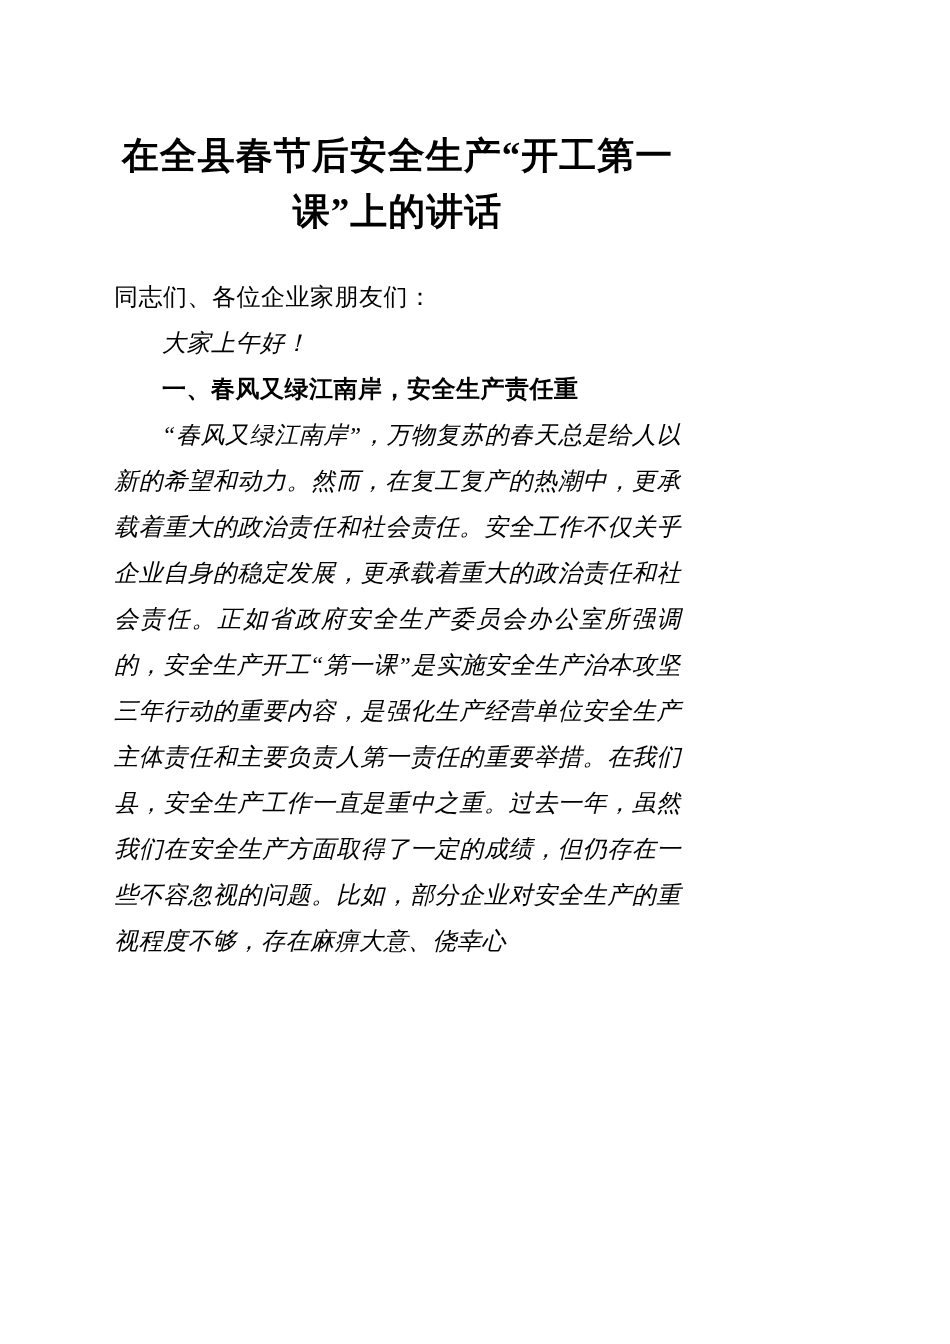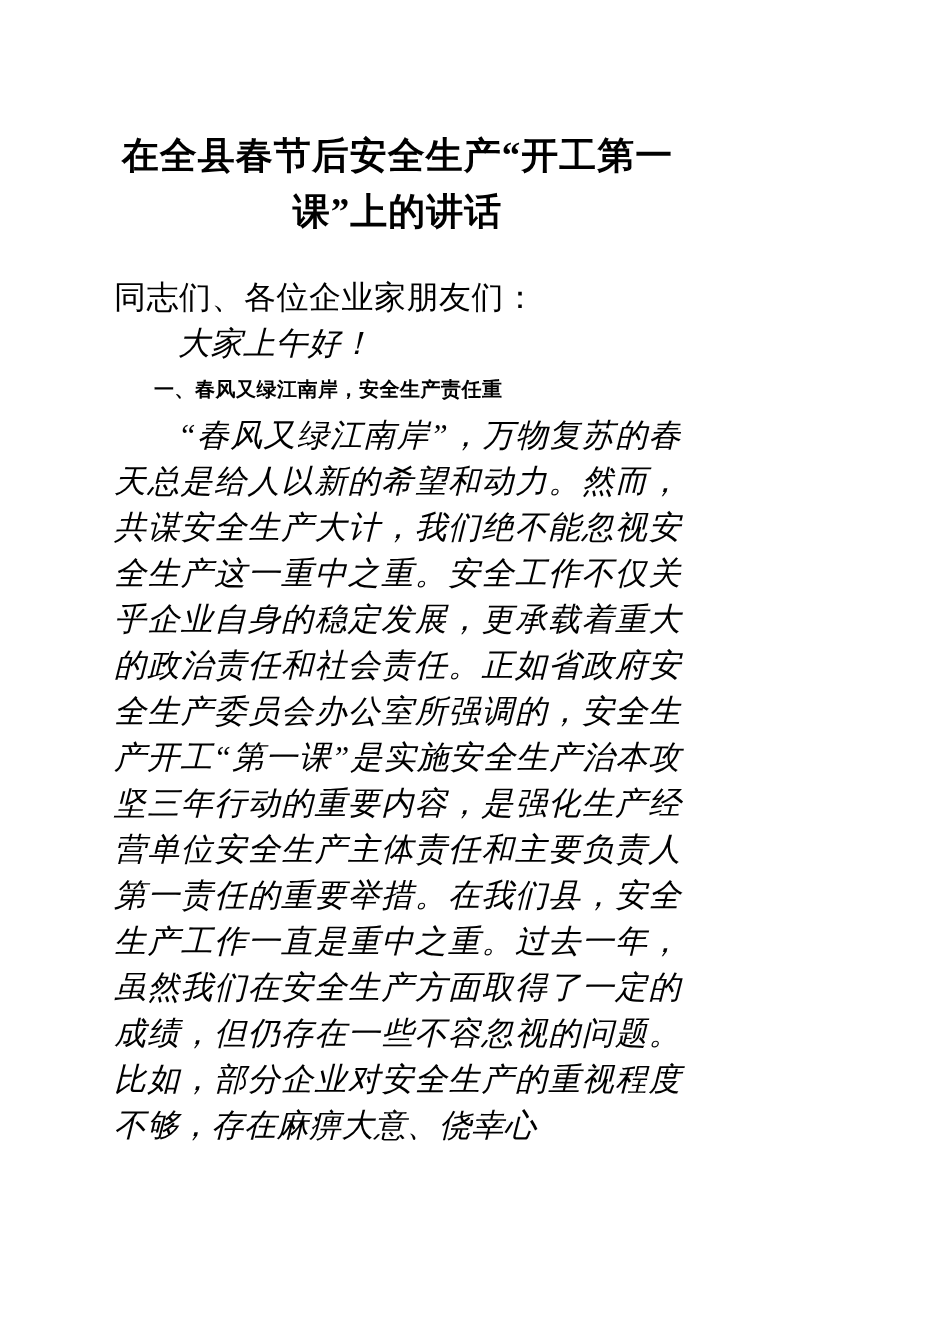--- a/index.html
+++ b/index.html
@@ -23,47 +23,47 @@
     font-weight: bold;
     font-size: 37px;
     line-height: 56px;
     text-align: center;
     letter-spacing: 1px;
   }
   .para {
     margin: 0;
     font-family: "Liberation Serif", "DejaVu Serif", serif;
     font-weight: normal;
-    font-size: 32px;
+    font-size: 24px;
     line-height: 46px;
     text-align: justify;
     letter-spacing: 0.5px;
   }
   .indent {
     text-indent: 2em;
     font-style: italic;
   }
   .section-heading {
     margin: 0;
     font-family: "Liberation Sans", "DejaVu Sans", sans-serif;
     font-weight: bold;
-    font-size: 20px;
+    font-size: 24px;
     line-height: 46px;
     text-indent: 2em;
     text-align: justify;
     letter-spacing: 0.5px;
   }
 </style>
 </head>
 <body>
 
 <div class="page">
   <h1 class="doc-title">在全县春节后安全生产“开工第一课”上的讲话</h1>
 
   <p class="para">同志们、各位企业家朋友们：</p>
 
   <p class="para indent">大家上午好！</p>
 
 
   <h2 class="section-heading">一、春风又绿江南岸，安全生产责任重</h2>
 
-  <p class="para indent">“春风又绿江南岸”，万物复苏的春天总是给人以新的希望和动力。然而，共谋安全生产大计，我们绝不能忽视安全生产这一重中之重。安全工作不仅关乎企业自身的稳定发展，更承载着重大的政治责任和社会责任。正如省政府安全生产委员会办公室所强调的，安全生产开工“第一课”是实施安全生产治本攻坚三年行动的重要内容，是强化生产经营单位安全生产主体责任和主要负责人第一责任的重要举措。在我们县，安全生产工作一直是重中之重。过去一年，虽然我们在安全生产方面取得了一定的成绩，但仍存在一些不容忽视的问题。比如，部分企业对安全生产的重视程度不够，存在麻痹大意、侥幸心</p>
+  <p class="para indent">“春风又绿江南岸”，万物复苏的春天总是给人以新的希望和动力。然而，在复工复产的热潮中，更承载着重大的政治责任和社会责任。安全工作不仅关乎企业自身的稳定发展，更承载着重大的政治责任和社会责任。正如省政府安全生产委员会办公室所强调的，安全生产开工“第一课”是实施安全生产治本攻坚三年行动的重要内容，是强化生产经营单位安全生产主体责任和主要负责人第一责任的重要举措。在我们县，安全生产工作一直是重中之重。过去一年，虽然我们在安全生产方面取得了一定的成绩，但仍存在一些不容忽视的问题。比如，部分企业对安全生产的重视程度不够，存在麻痹大意、侥幸心</p>
 </div>
 
 </body></html>

